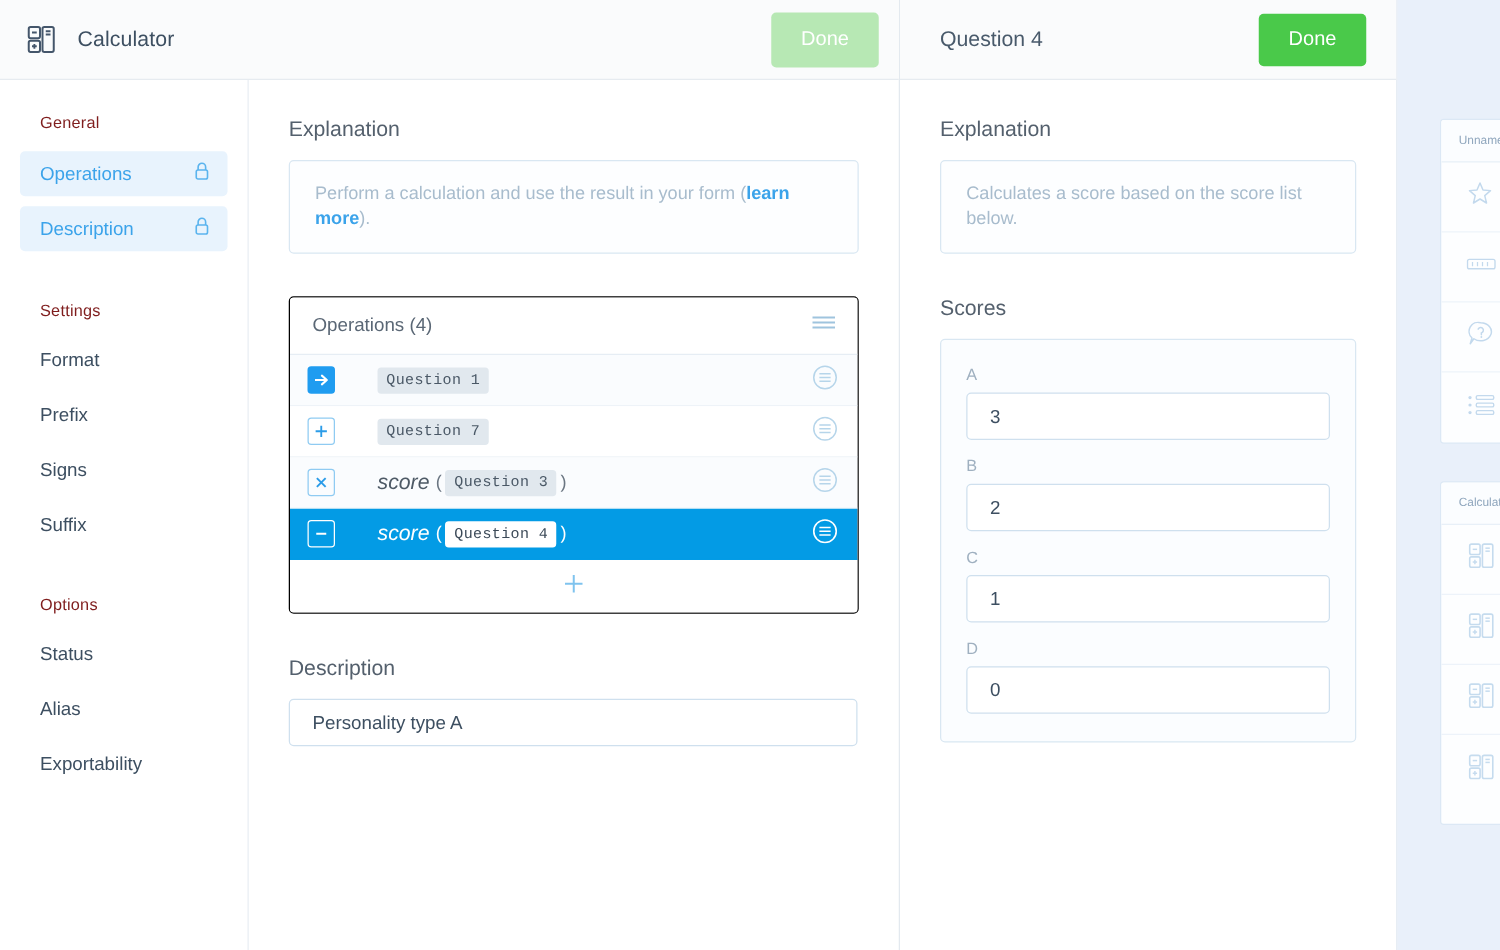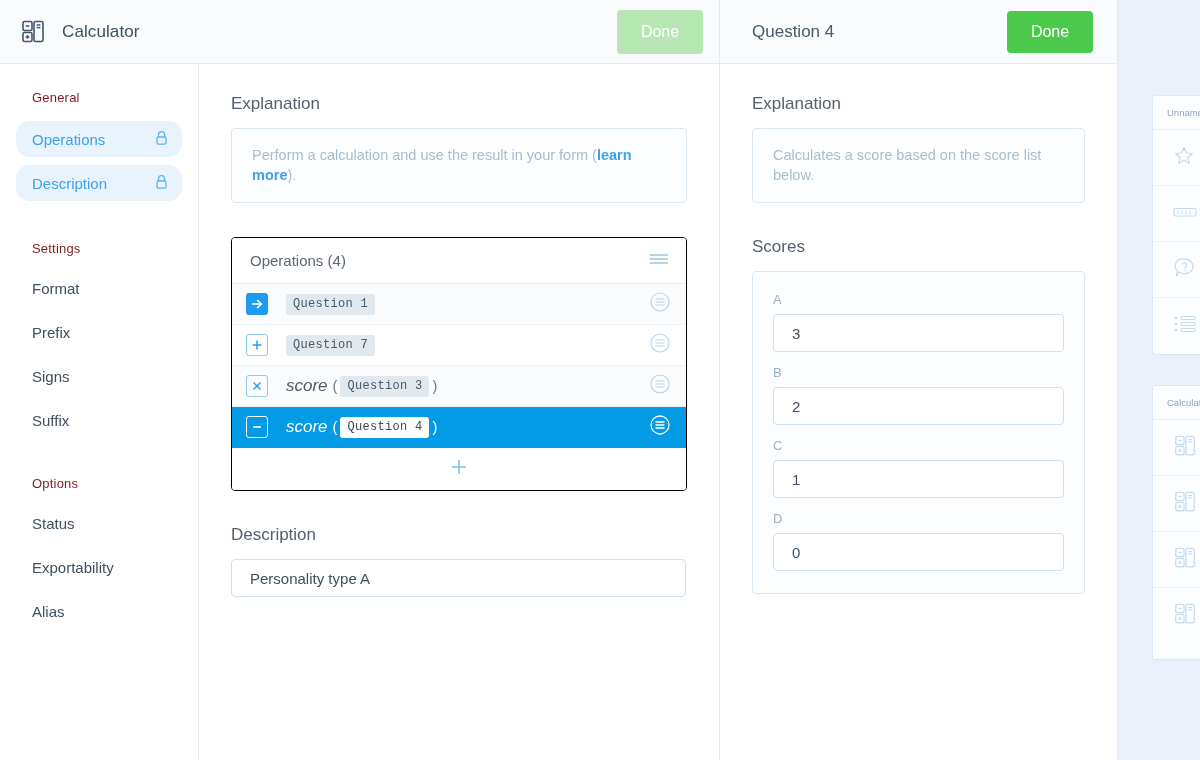--- a/index.html
+++ b/index.html
@@ -56,21 +56,21 @@
   }
   .side-group-label {
     font-size: 13px; color: #7f1d1d; padding: 0 0 0 32px;
     margin-bottom: 16px; letter-spacing: .2px;
   }
   .side-group-label.settings { margin-top: 40px; }
   .side-group-label.options { margin-top: 40px; }
   .side-item {
     height: 36px; margin: 0 16px 8px 16px; padding: 0 14px 0 16px;
     display: flex; align-items: center;
-    border-radius: 14px; font-size: 15px; color: #3d4f61;
+    border-radius: 4px; font-size: 15px; color: #3d4f61;
     cursor: pointer;
   }
   .side-item.active { background: #e8f3fd; color: #3ba3ea; }
   .side-item .lbl { flex: 1; }
   .lock-icon { display:block; }
   .side-item.plain { height: 32px; margin-bottom: 12px; padding-left: 16px; }
 
   
   .main-col { flex: 1; padding: 30px 32px 0 32px; overflow: hidden; }
   .section-title { font-size: 17px; color: #54606d; font-weight: 400; margin-bottom: 14px; }
@@ -86,21 +86,21 @@
     border: 1px solid #000000; border-radius: 4px; overflow: hidden; background: #fff;
   }
   .ops-head {
     height: 46px; display: flex; align-items: center;
     padding: 0 16px 0 18px; border-bottom: 1px solid #e6edf4; background: #fff;
   }
   .ops-head-title { flex: 1; font-size: 15px; color: #5a6775; }
   .grip3 { display:block; }
   .op-row {
     height: 41px; display: flex; align-items: center;
-    padding: 0 16px 0 14px; border-bottom: 1px solid #eef3f8; background: #fafcfe;
+    padding: 0 16px 0 14px; border-bottom: 1px solid #eef3f8; background: #fafcfe; gap: 16px;
   }
   .op-row.alt { background: #ffffff; }
   .op-row.selected { background: #039be5; border-bottom-color: #039be5; }
   .op-sq { width: 22px; height: 22px; min-width:22px; border-radius: 3px;
            display: flex; align-items: center; justify-content: center; }
   .op-sq.filled { background: #1f9cf0; }
   .op-sq.outline { border: 1px solid #8fcbf2; background: transparent; }
   .op-sq.outline-white { border: 1px solid #ffffff; background: transparent; }
   .op-expr { flex: 1; margin-left: 18px; display: flex; align-items: center;
              font-size: 14px; color: #4e5a66; }
@@ -241,24 +241,24 @@
         </div>
         <div class="side-item plain">
           <span class="lbl">Suffix</span>
         </div>
 
         <div class="side-group-label options">Options</div>
         <div class="side-item plain">
           <span class="lbl">Status</span>
         </div>
         <div class="side-item plain">
+          <span class="lbl">Alias</span>
+        </div>
+        <div class="side-item plain">
           <span class="lbl">Exportability</span>
-        </div>
-        <div class="side-item plain">
-          <span class="lbl">Alias</span>
         </div>
       </nav>
 
       <div class="main-col">
 
         <div class="section-title">Explanation</div>
         <div class="explain-box"><span>Perform a calculation and use the result in your form (</span><a href="#">learn more</a><span>).</span></div>
 
         <div class="ops-card">
           <div class="ops-head">

